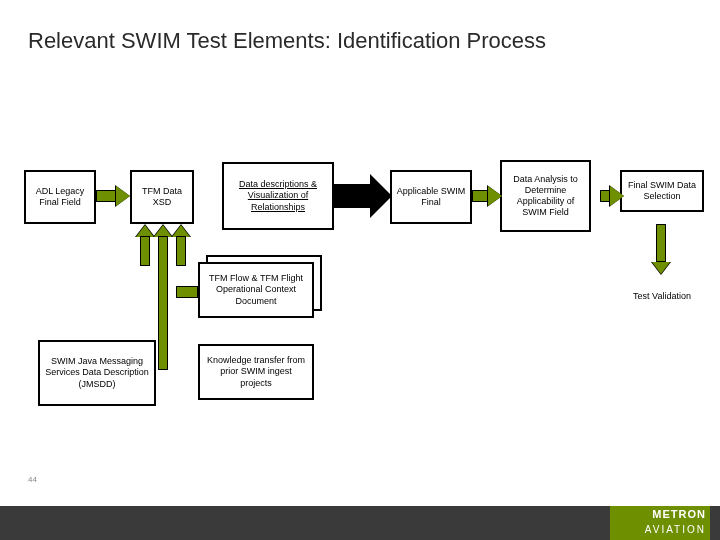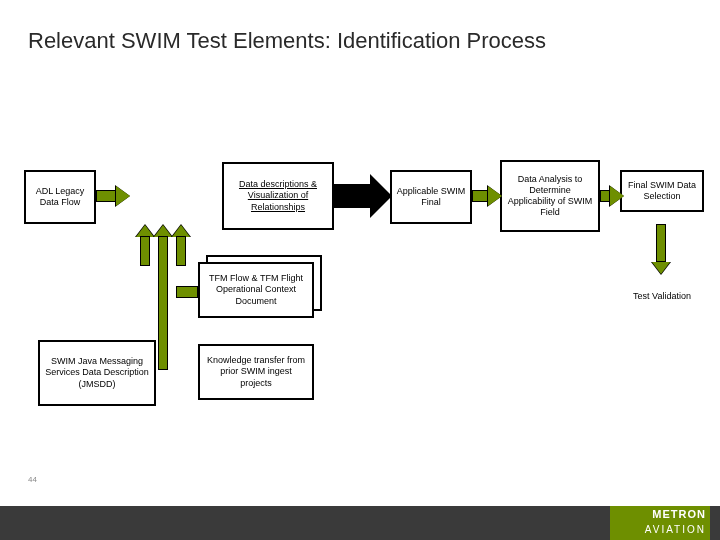--- a/index.html
+++ b/index.html
@@ -12,21 +12,21 @@
   .footer .sublogo { position: absolute; right: 14px; top: 18px; color: #fff; font-size: 10px; letter-spacing: 2px; }
   .page-num { position: absolute; left: 28px; bottom: 56px; font-size: 8px; color: #8a8a8a; }
 
   .box { position: absolute; border: 2px solid #000; background: #fff; display: flex; align-items: center; justify-content: center; text-align: center; padding: 4px; font-size: 9px; line-height: 1.25; color: #000; }
 
   
   .b-adl      { left: 24px;  top: 170px; width: 72px;  height: 54px; }
   .b-tfm      { left: 130px; top: 170px; width: 64px;  height: 54px; }
   .b-desc     { left: 222px; top: 162px; width: 112px; height: 68px; text-decoration: underline; }
   .b-applic   { left: 390px; top: 170px; width: 82px;  height: 54px; }
-  .b-analysis { left: 500px; top: 160px; width: 100px; height: 72px; }
+  .b-analysis { left: 500px; top: 160px; width: 91px; height: 72px; }
   .b-final    { left: 620px; top: 170px; width: 84px;  height: 42px; }
 
   
   .b-cdm      { left: 38px;  top: 265px; width: 118px; height: 56px; }
   .b-flow-shadow { left: 206px; top: 255px; width: 116px; height: 56px; }
   .b-flow     { left: 198px; top: 262px; width: 116px; height: 56px; }
   .b-test     { left: 620px; top: 275px; width: 84px;  height: 44px; border: none; }
 
   
   .b-jmsdd    { left: 38px;  top: 340px; width: 118px; height: 66px; }
@@ -57,21 +57,22 @@
   .big-black .head  { border-top: 22px solid transparent; border-bottom: 22px solid transparent; border-left: 22px solid #000; }
 
 </style>
 </head>
 <body>
 
 <div class="page">
 
   <div class="title">Relevant SWIM Test Elements: Identification Process</div>
 
-  <div class="box b-adl">ADL Legacy Data Flow</div>
+  <div class="box b-adl">ADL Legacy Final Field</div>
+  <div class="box b-tfm">TFM Data XSD</div>
   <div class="box b-desc">Data descriptions &amp; Visualization of Relationships</div>
   <div class="box b-applic">Applicable SWIM Final</div>
   <div class="box b-analysis">Data Analysis to Determine Applicability of SWIM Field</div>
   <div class="box b-final">Final SWIM Data Selection</div>
 
   <div class="box b-flow-shadow"></div>
   <div class="box b-flow">TFM Flow &amp; TFM Flight Operational Context Document</div>
   <div class="box b-test">Test Validation</div>
 
   <div class="box b-jmsdd">SWIM Java Messaging Services Data Description (JMSDD)</div>

